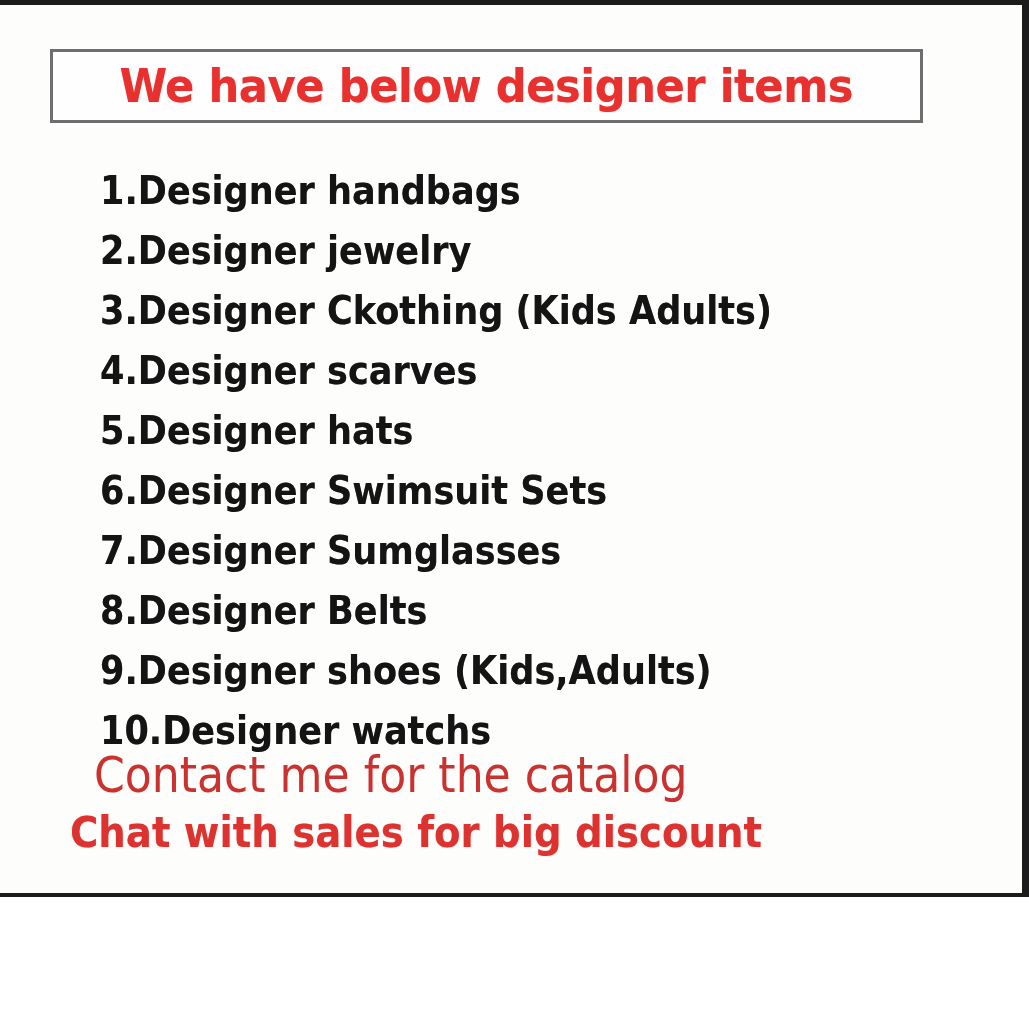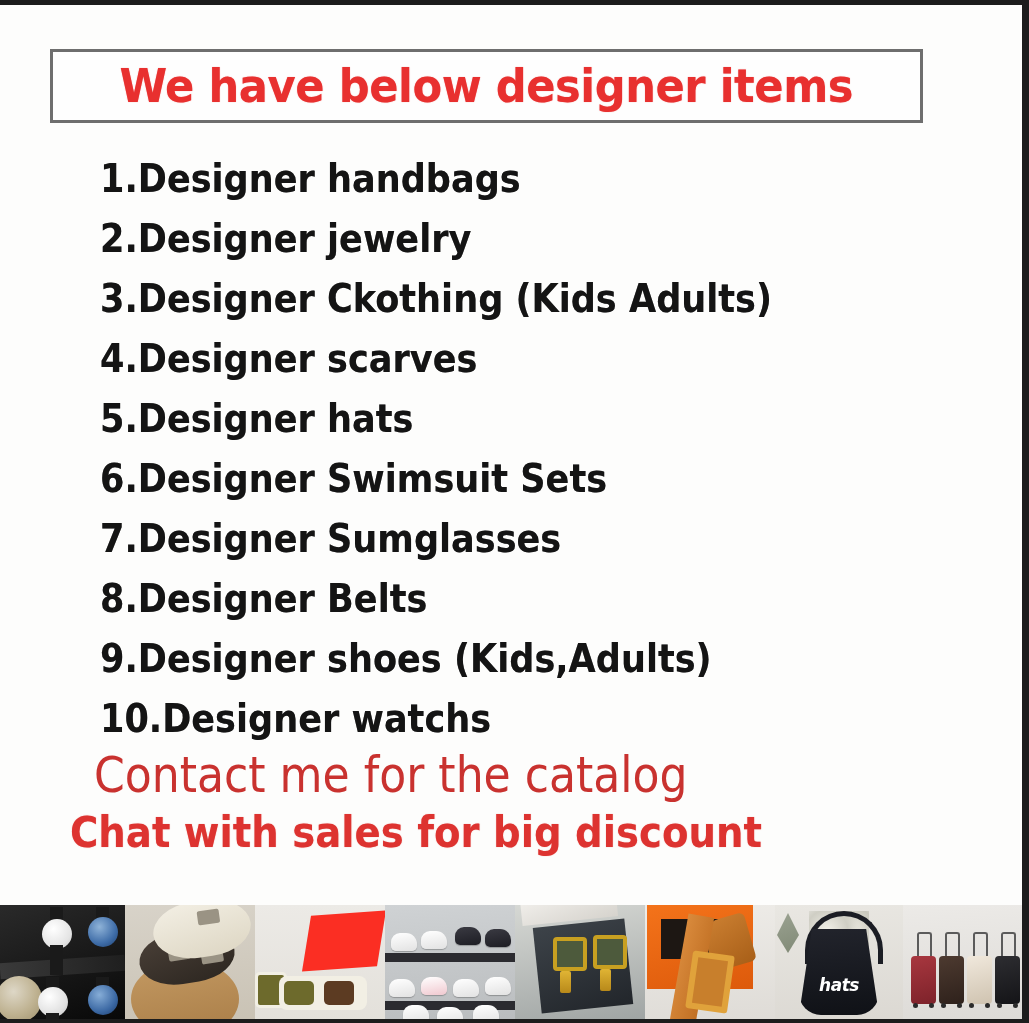--- a/index.html
+++ b/index.html
@@ -3,21 +3,21 @@
 <meta charset="utf-8">
 <style>
   html, body {
     margin: 0;
     padding: 0;
     background: #ffffff;
   }
   #poster {
     position: relative;
     width: 1029px;
-    height: 1023px;
+    height: 897px;
     background: #fdfdfc;
     overflow: hidden;
     font-family: "Liberation Sans", sans-serif;
     box-sizing: border-box;
     border-top: 5px solid #1c1c1c;
     border-right: 7px solid #1c1c1c;
     border-bottom: 4px solid #1c1c1c;
   }
 
   
@@ -42,21 +42,21 @@
     color: #e8302f;
     white-space: nowrap;
     transform: scaleX(0.94);
     text-shadow: 0 0 1px rgba(232,48,47,0.55);
   }
 
   
   #item-list {
     position: absolute;
     left: 100px;
-    top: 144px;
+    top: 156px;
     width: 860px;
     list-style: none;
     margin: 0;
     padding: 0;
   }
   #item-list li {
     font-family: "DejaVu Sans", sans-serif;
     font-weight: bold;
     font-size: 39px;
     line-height: 60px;

